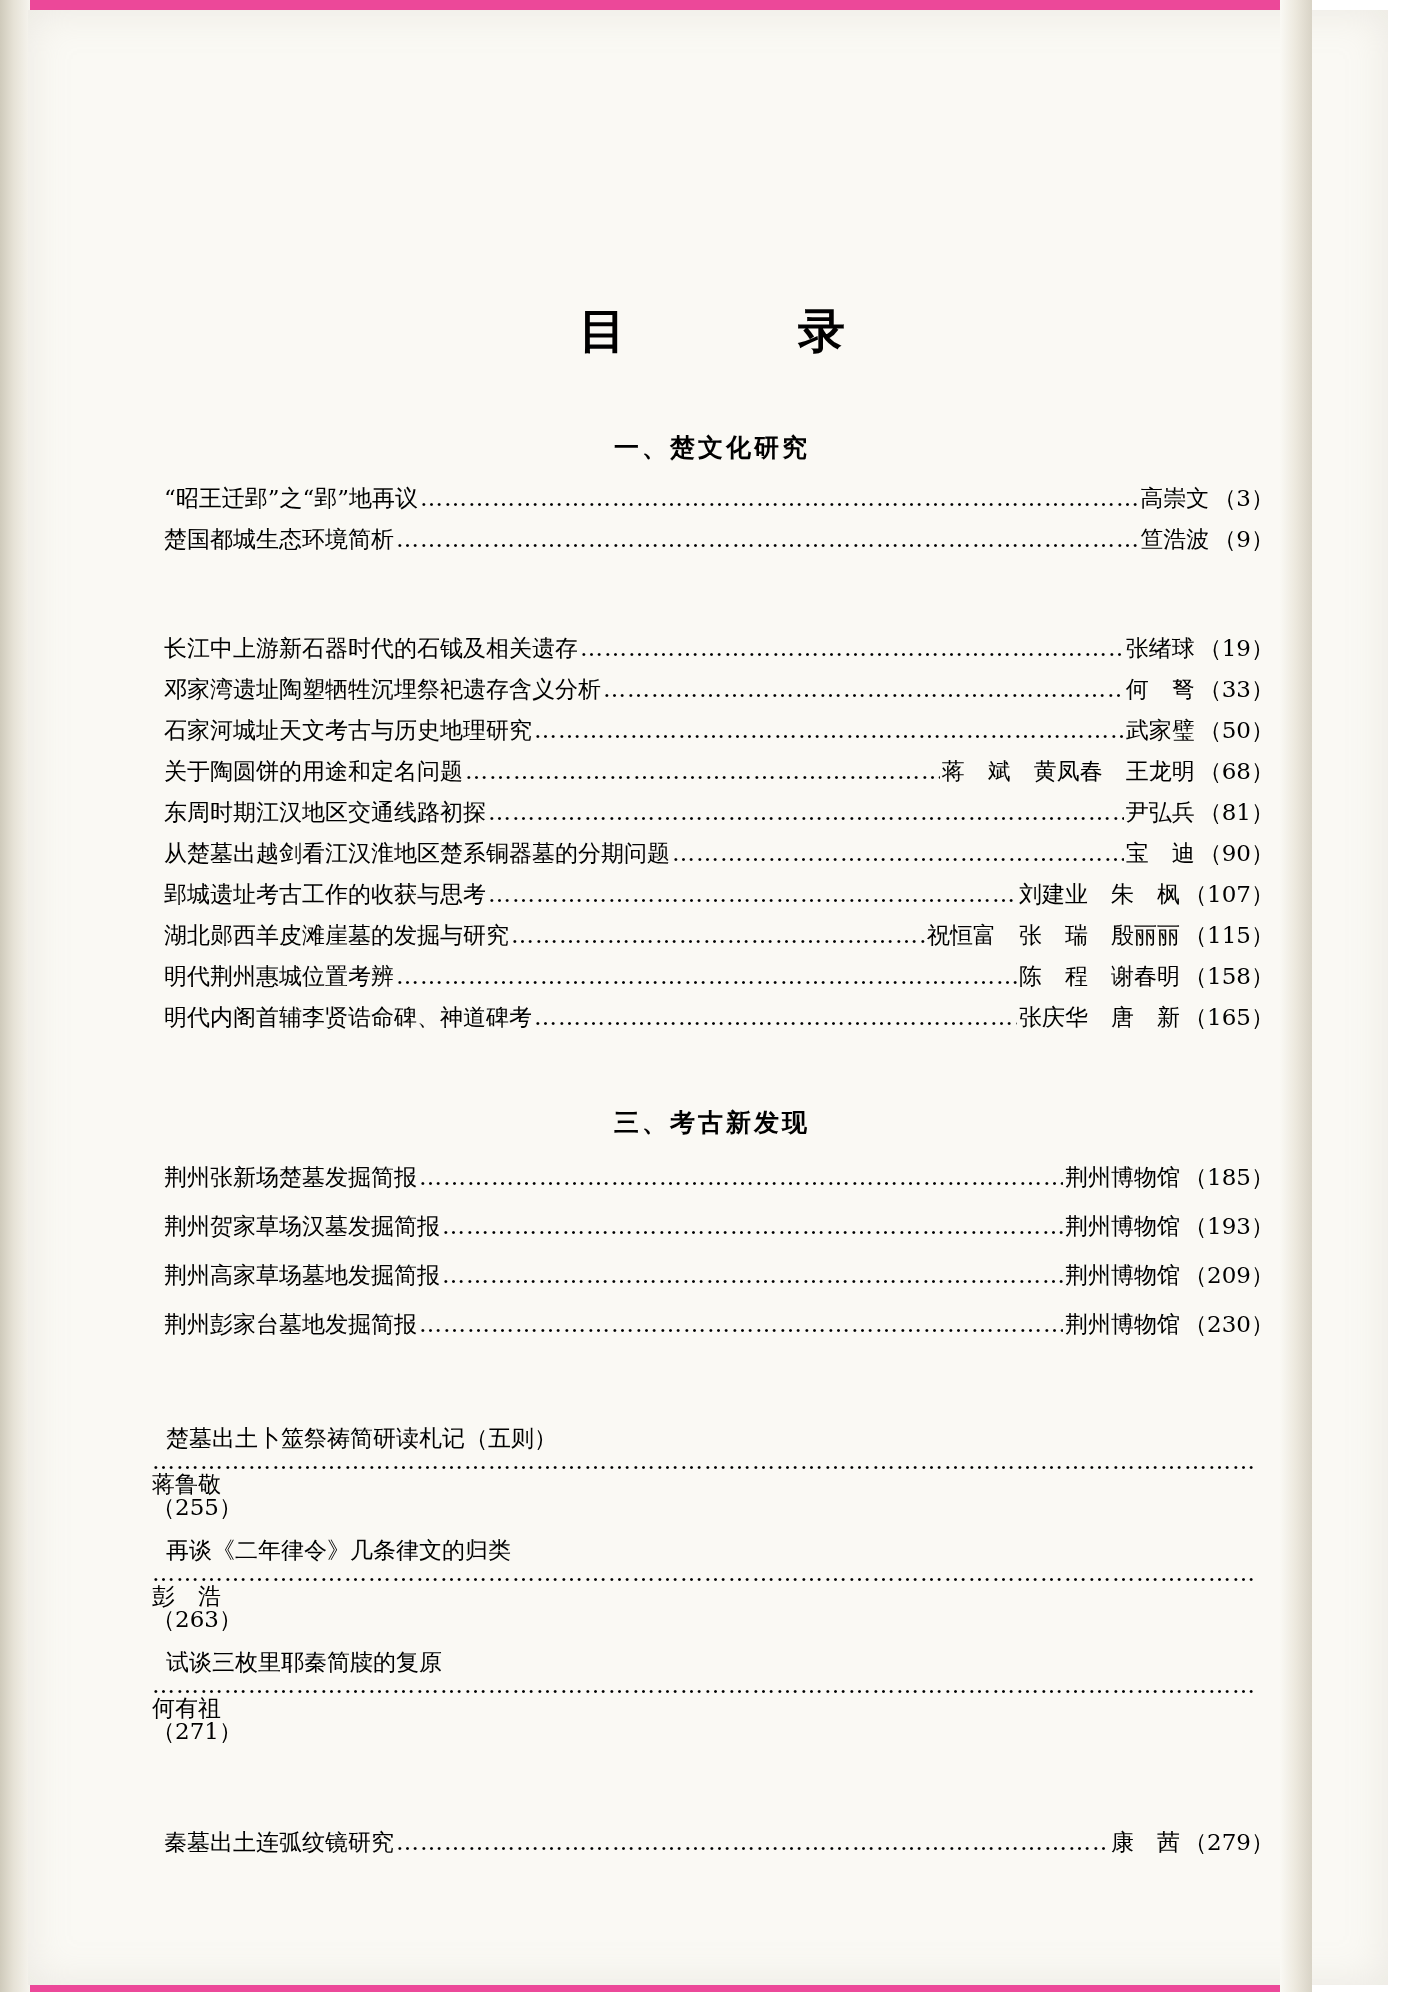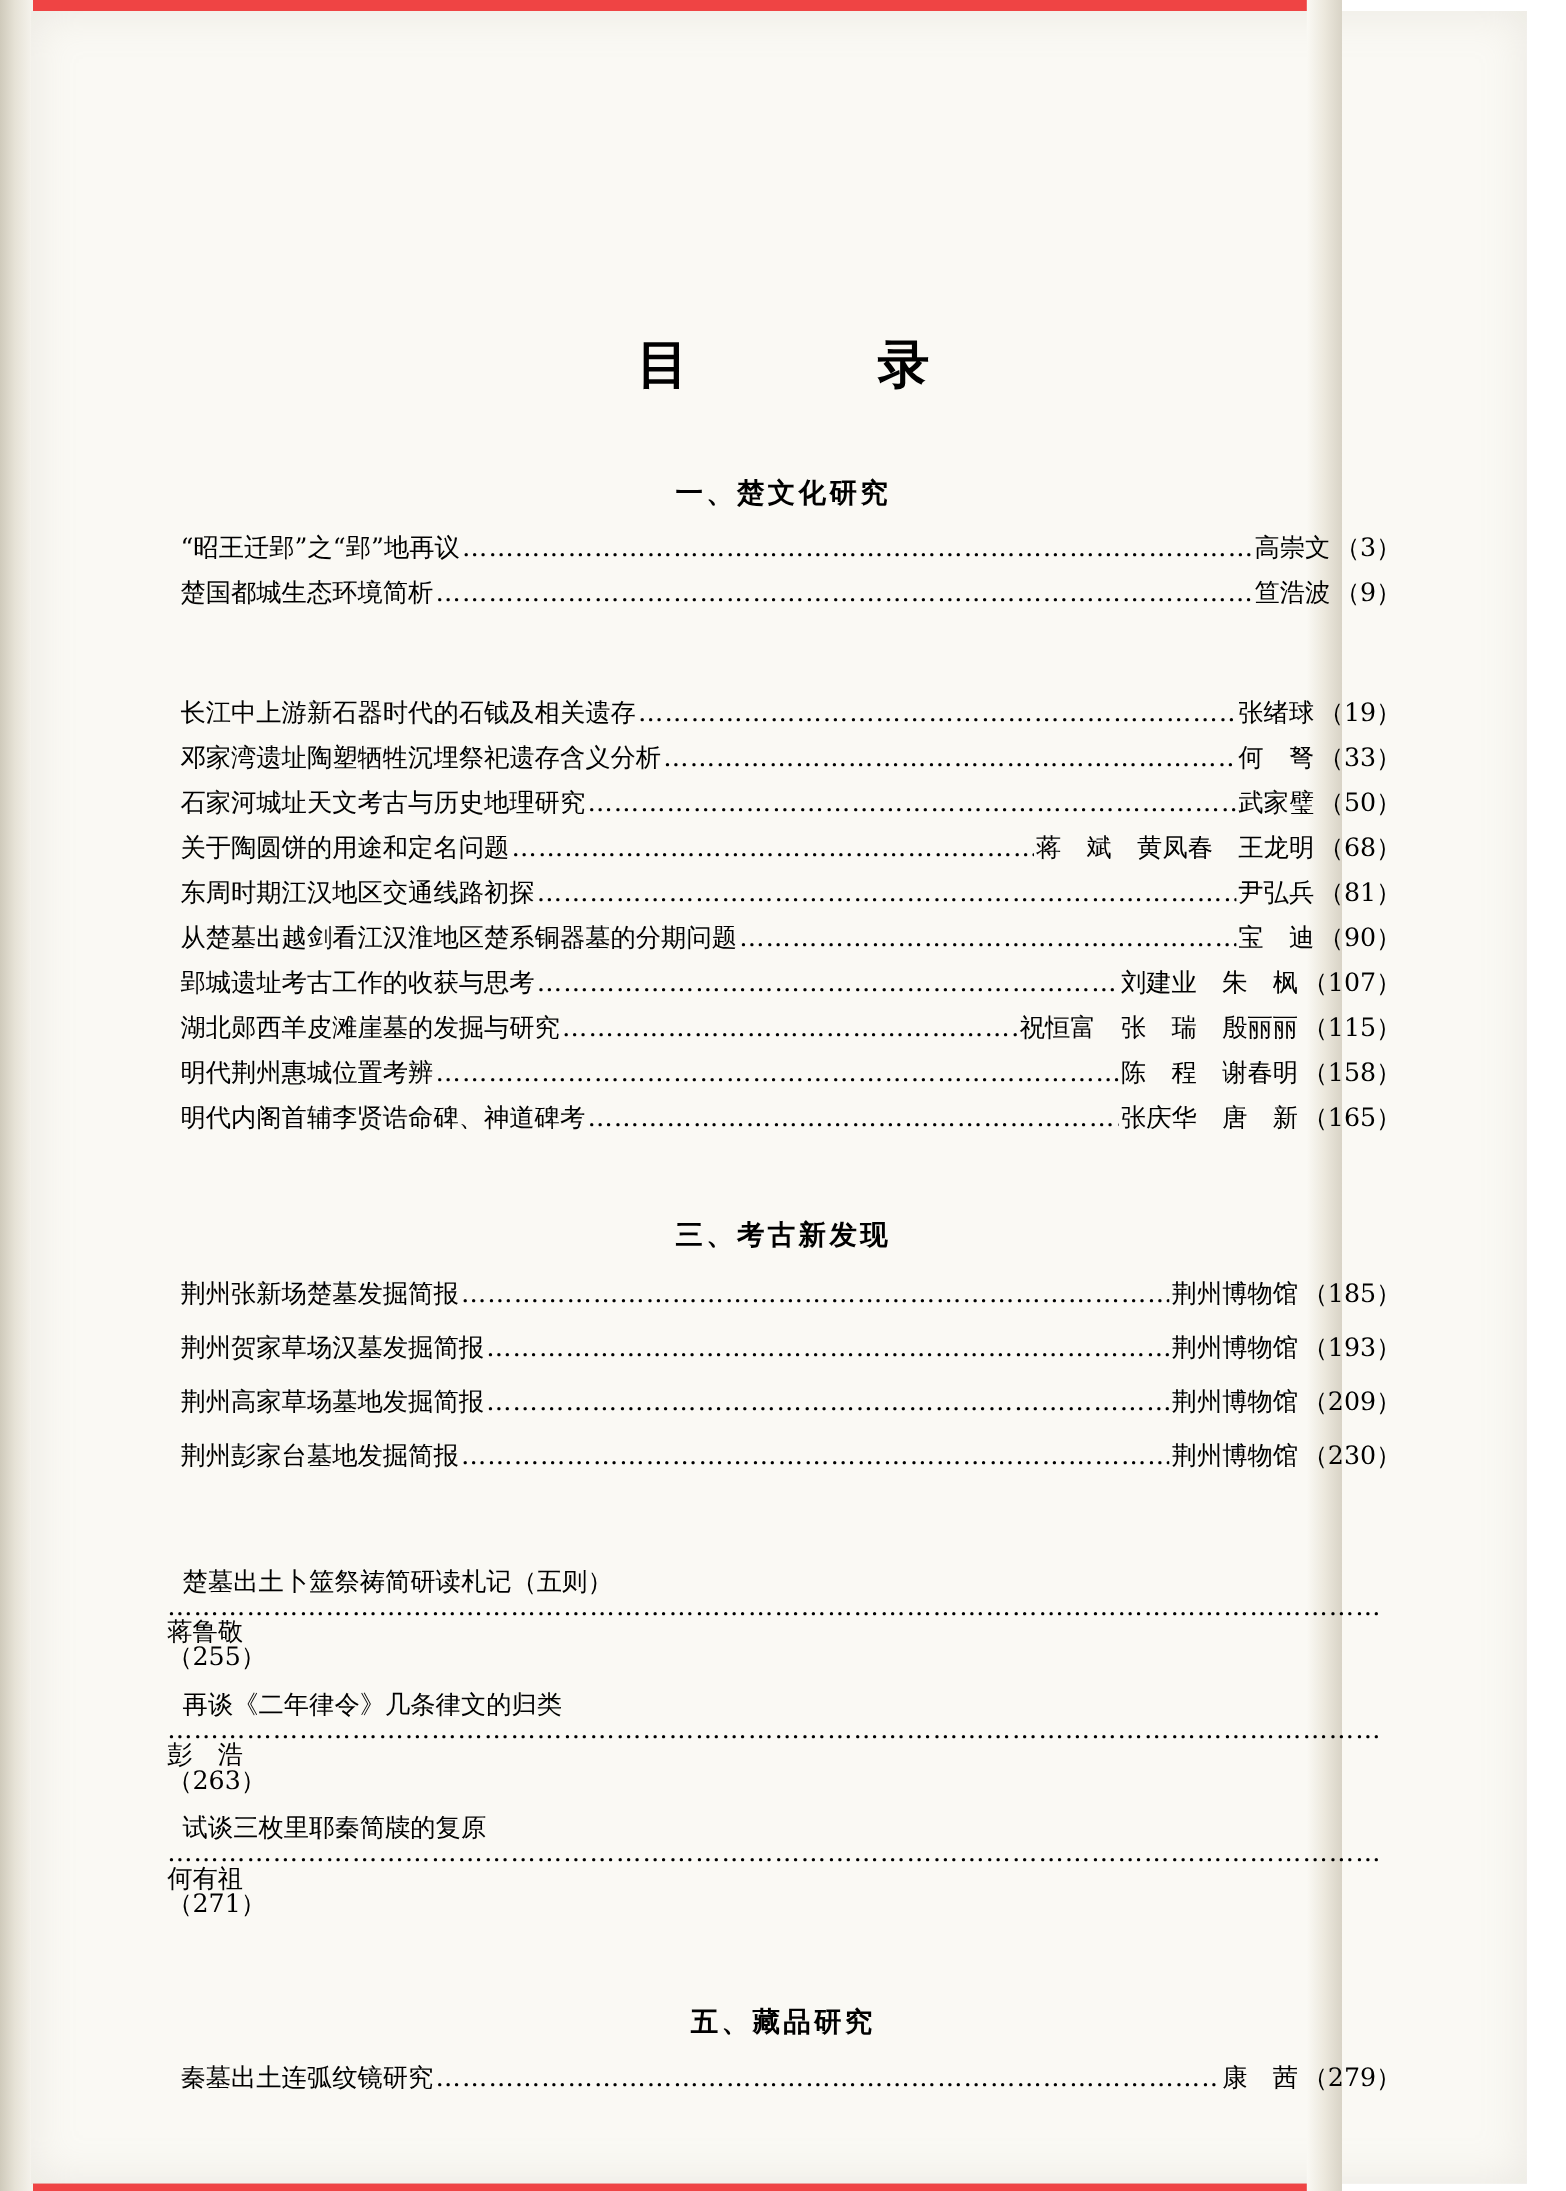--- a/index.html
+++ b/index.html
@@ -11,23 +11,23 @@
     width: 1424px;
     height: 1992px;
     font-family: "DejaVu Serif", "Liberation Serif", serif;
     color: #111;
     position: relative;
     overflow: hidden;
   }
   .page {
     position: absolute;
     left: 0; top: 0;
-    width: 1220px;
+    width: 1312px;
     height: 1992px;
-    background: #ef4444;
+    background: #ec4899;
   }
   
   .paper {
     position: absolute;
     left: 28px;
     top: 10px;
     width: 1360px;
     height: 1975px;
     background: #faf9f4;
     box-shadow: inset 0 0 40px rgba(190,185,170,0.25);
@@ -258,21 +258,20 @@
         <div class="entry">
           <span class="title">试谈三枚里耶秦简牍的复原</span>
           <span class="leader">…………………………………………………………………………………………………………………………</span>
           <span class="right authors">何有祖</span>
           <span class="right page-no">（271）</span>
         </div>
       </div>
     </div>
 
     <div class="section sec5">
-      <h2 class="section-title">五、藏品研究</h2>
       <div class="entries">
         <div class="entry">
           <span class="title">秦墓出土连弧纹镜研究</span>
           <span class="leader">…………………………………………………………………………………………………………………………</span>
           <span class="right authors">康　茜</span>
           <span class="right page-no">（279）</span>
         </div>
       </div>
     </div>
   </div>

